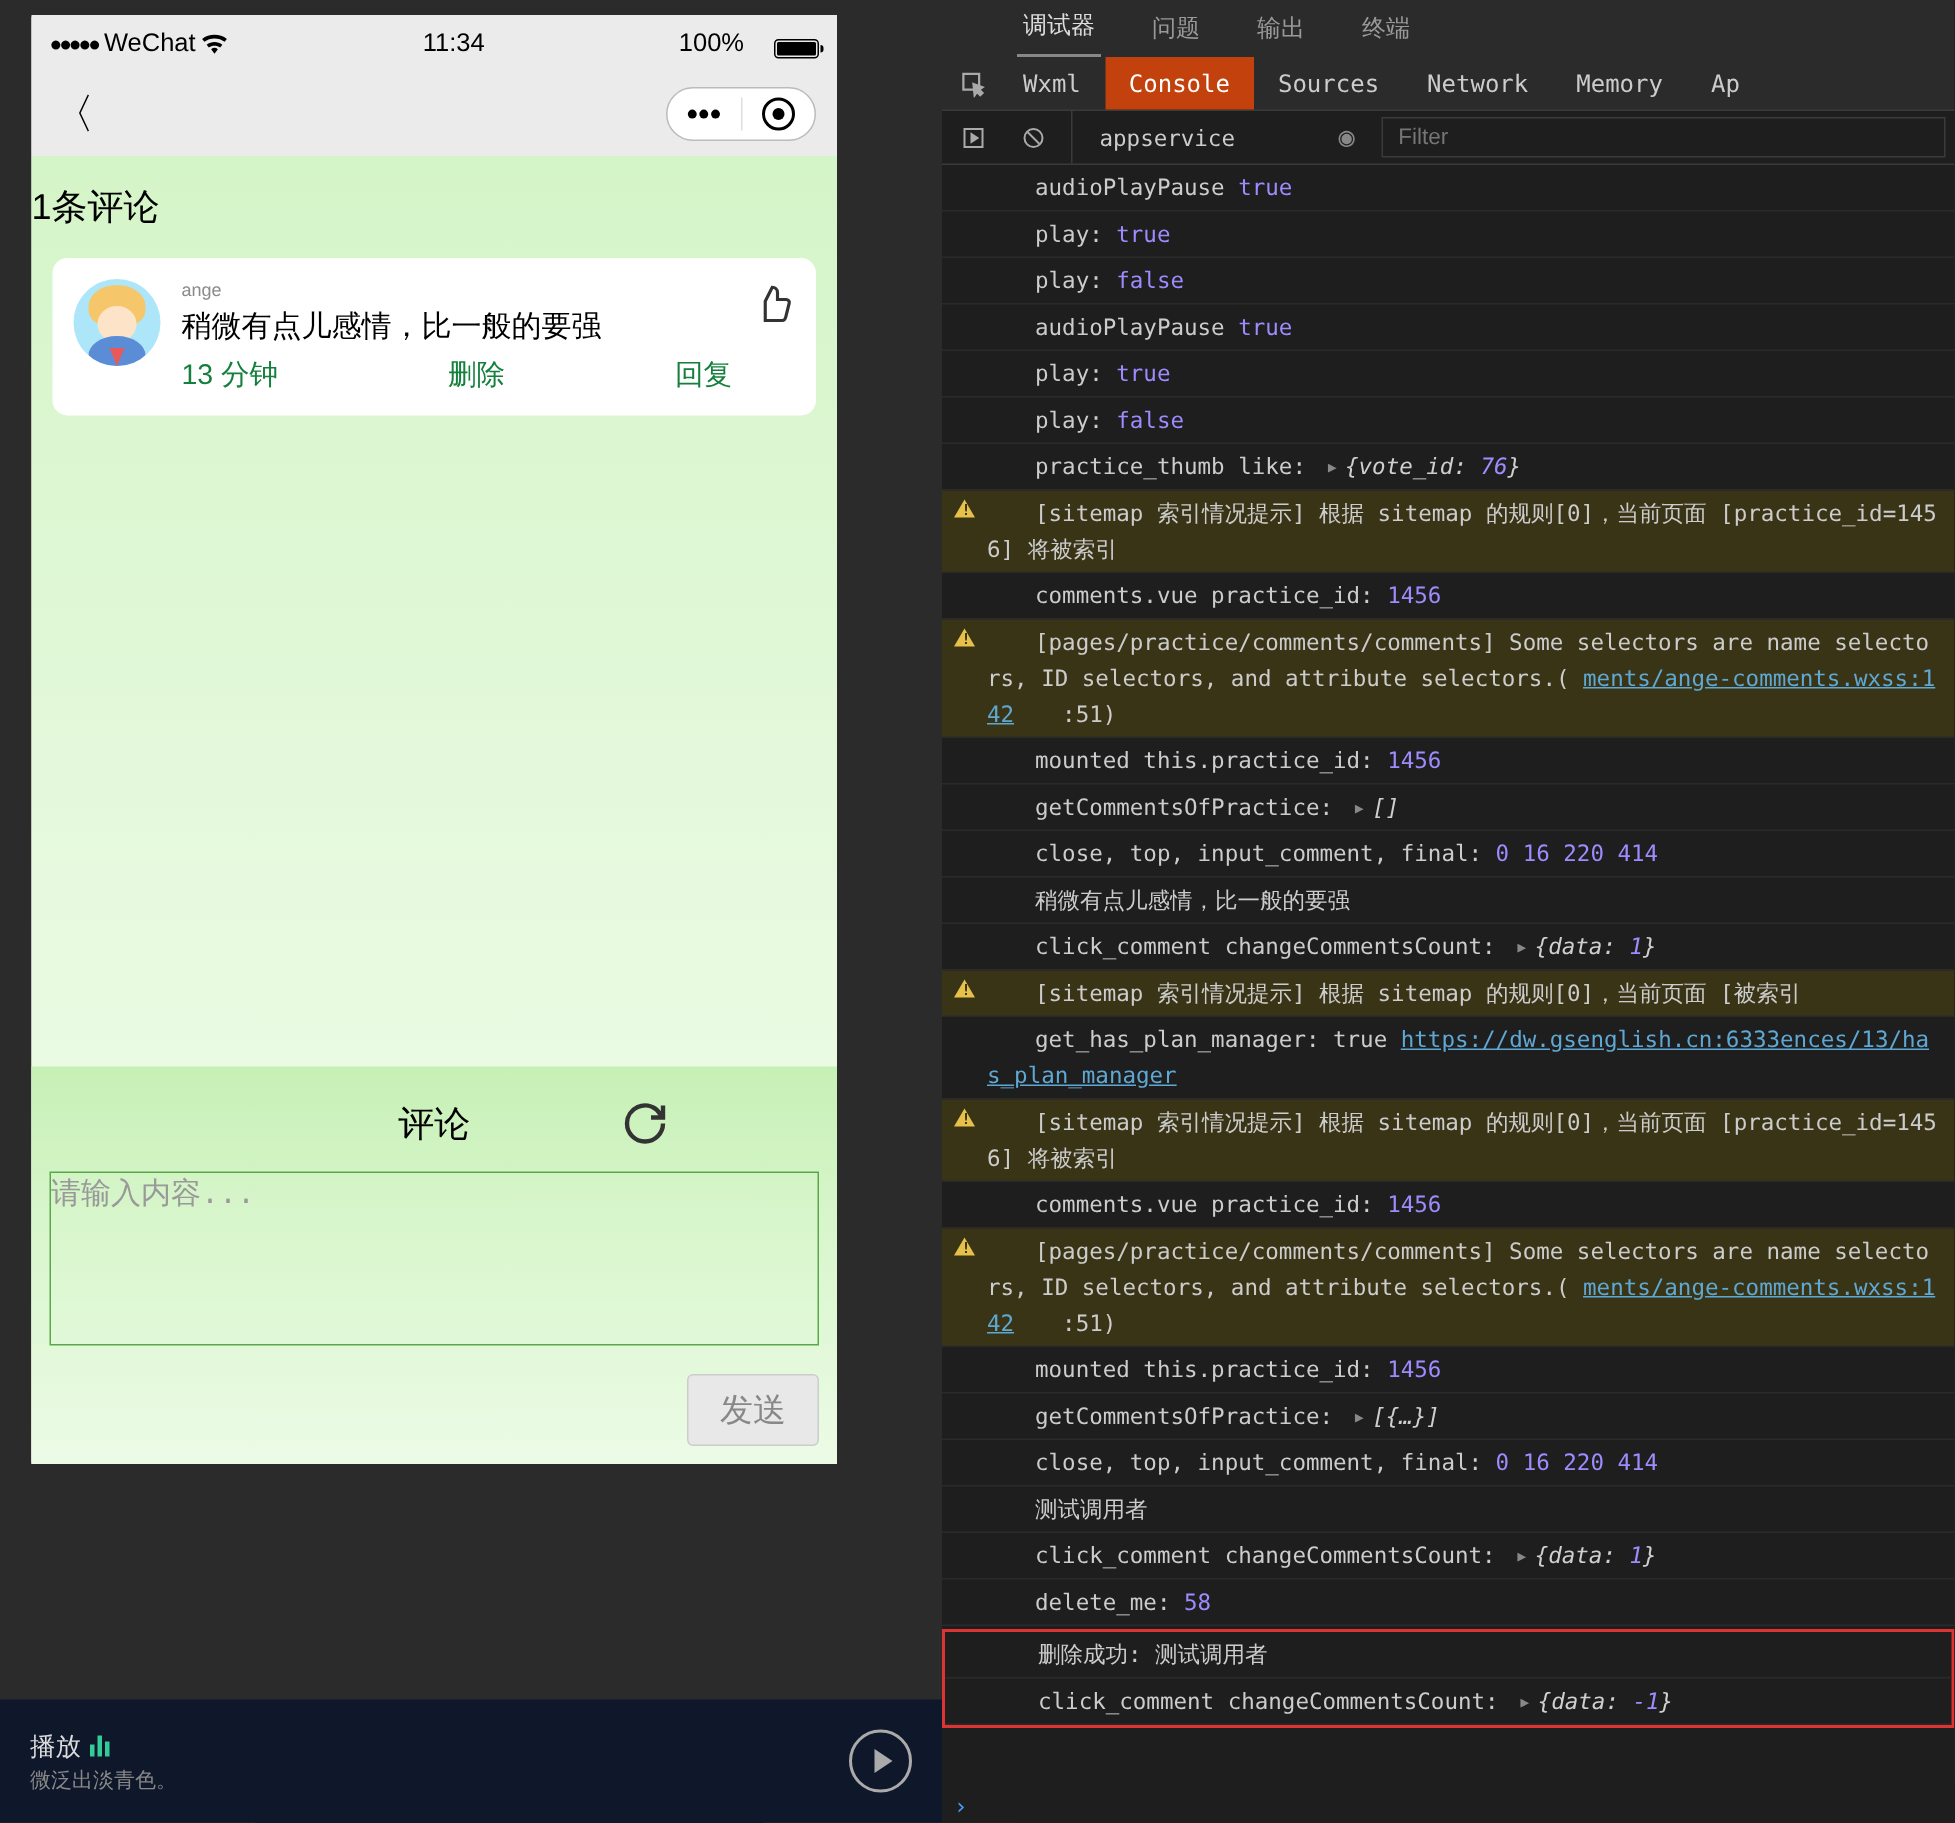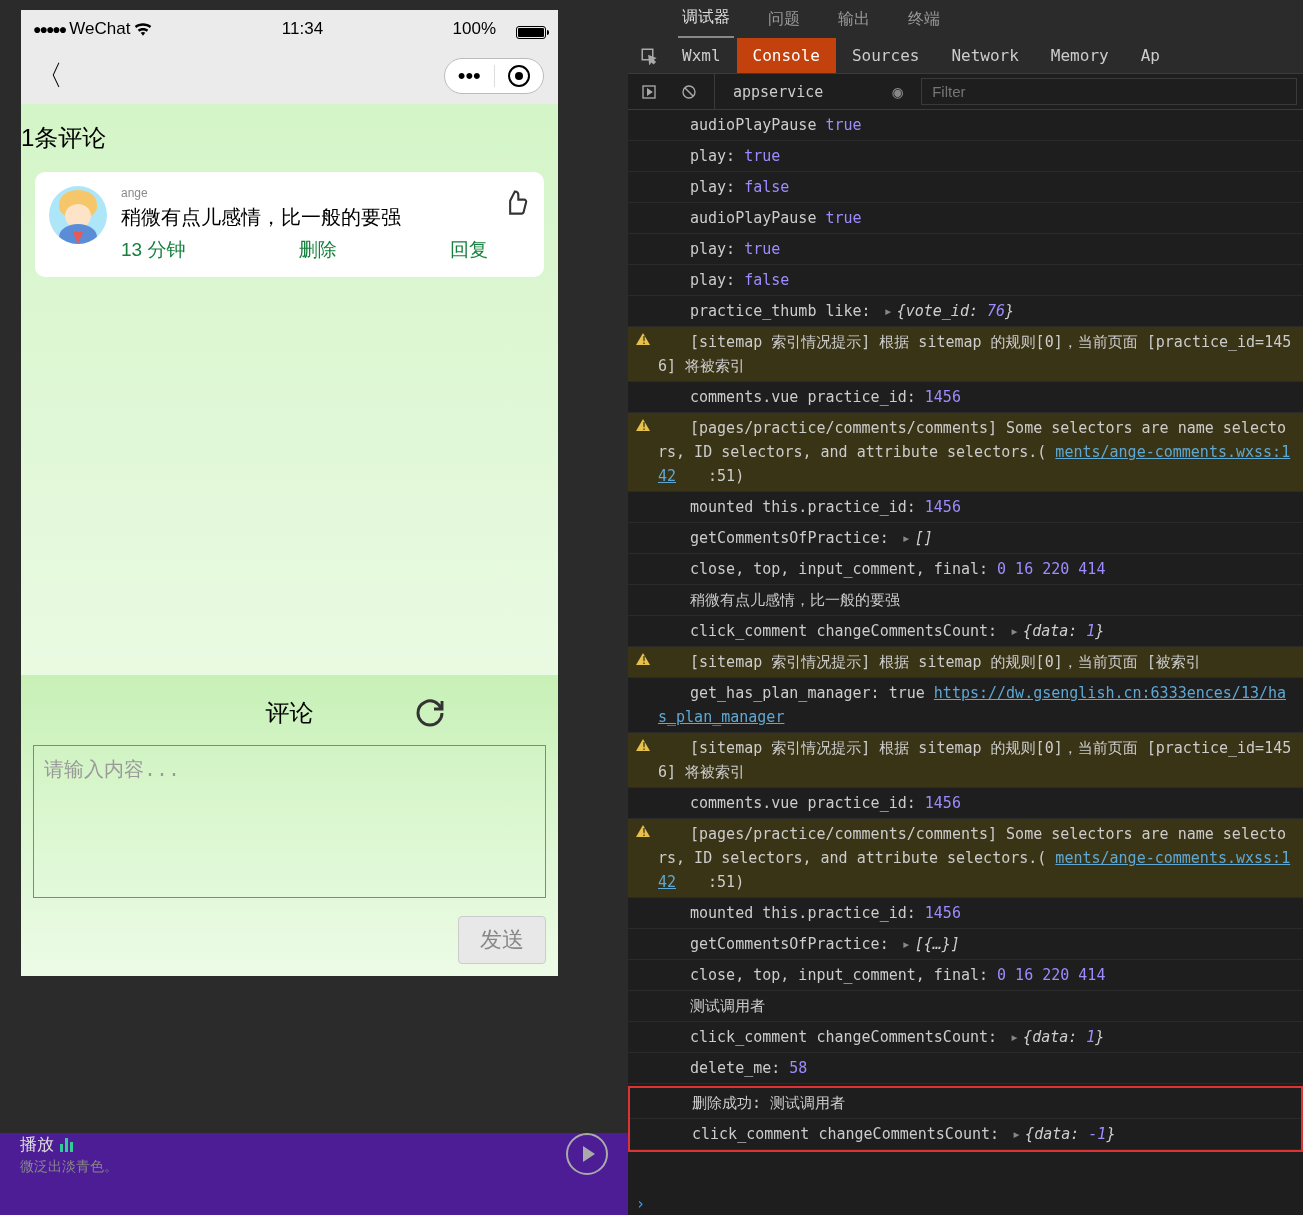--- a/index.html
+++ b/index.html
@@ -32,25 +32,25 @@
 .comment-body { flex:1; }
 .comment-user { color:#8a8a8a; font-size:12px; }
 .comment-text { font-size:20px; margin-top:4px; }
 .comment-meta { margin-top:6px; color:#15803d; font-size:19px; display:flex; gap:18px;justify-content:space-between; }
 .meta-action { cursor:pointer; }
 .like-btn { width:28px; height:28px; cursor:pointer; align-self:flex-start; margin-top:2px; }
 .footer { background:linear-gradient(180deg,#c7f0b6 0%,#d8f6cc 40%,#ecfbe6 100%); padding:12px; }
 .footer-head { display:flex; align-items:center; justify-content:center; position:relative; padding:10px 0 16px; }
 .footer-title { font-size:24px; }
 .reload-icon { position:absolute; right:100px; width:32px; height:32px; cursor:pointer; }
-.textarea { width:100%; height:153px; border:1px solid #5aa84a; background:transparent; padding:10px; font-size:20px; color:#888; resize:none; font-family:Liberation Mono, monospace; }
+.textarea { width:100%; height:116px; border:1px solid #5aa84a; background:transparent; font-size:20px; color:#888; resize:none; font-family:Liberation Mono, monospace; }
 .textarea::placeholder { color:#999; }
 .send-row { display:flex; justify-content:flex-end; margin-top:14px; }
 .send-btn { width:88px; height:48px; background:#e8e8e8; border:1px solid #ccc; border-radius:4px; font-size:22px; color:#888; cursor:pointer; }
-.player { position:absolute; left:0; bottom:0; width:628px; height:82px; background:#4c1d95; color:#ddd; display:flex; justify-content:space-between; padding:0 20px; }
+.player { position:absolute; left:0; bottom:0; width:628px; height:82px; background:#0f172a; color:#ddd; display:flex; align-items:center; justify-content:space-between; padding:0 20px; }
 .player-left { display:flex; flex-direction:column; gap:2px; }
 .player-title { font-size:17px; display:flex; align-items:center; gap:6px; }
 .bars { display:inline-flex; gap:2px; align-items:flex-end; height:14px; }
 .bars span { width:3px; background:#3c9; }
 .bars span:nth-child(1){height:8px} .bars span:nth-child(2){height:14px} .bars span:nth-child(3){height:10px}
 .player-sub { font-size:14px; color:#888; }
 .play-circle { width:42px; height:42px; border:2px solid #aaa; border-radius:50%; display:flex; align-items:center; justify-content:center; cursor:pointer; }
 .play-tri { width:0; height:0; border-left:12px solid #aaa; border-top:8px solid transparent; border-bottom:8px solid transparent; margin-left:3px; }
 .devtools { position:absolute; left:628px; top:0; right:0; bottom:0; background:#1e1e1e; color:#ccc; font-family:Consolas,Menlo,monospace; font-size:15px; display:flex; flex-direction:column; }
 .dt-tabs1 { height:38px; display:flex; align-items:flex-end; padding:0 50px; gap:30px; background:#2b2b2b; }

